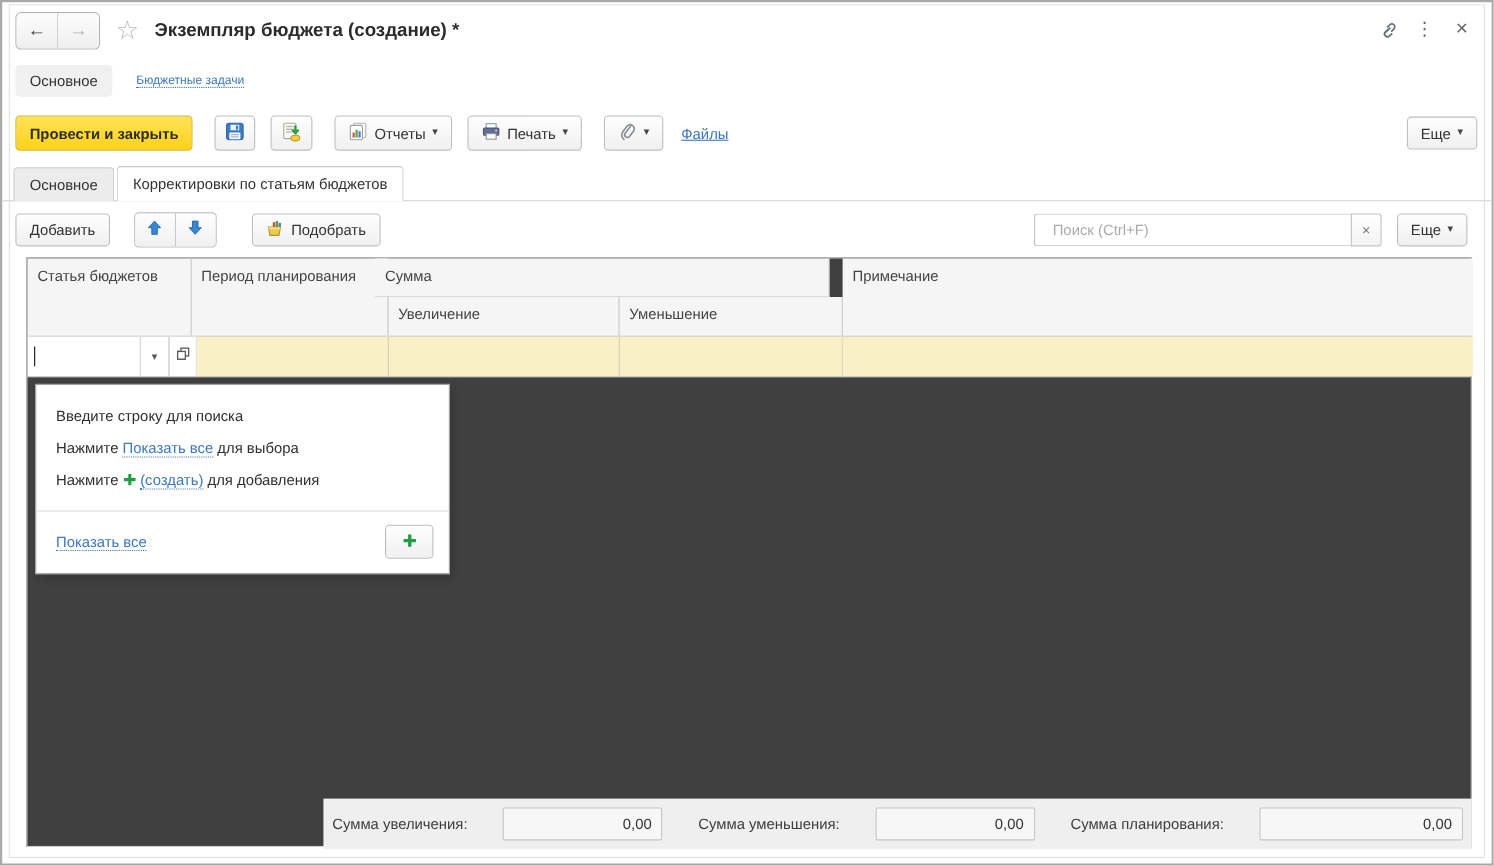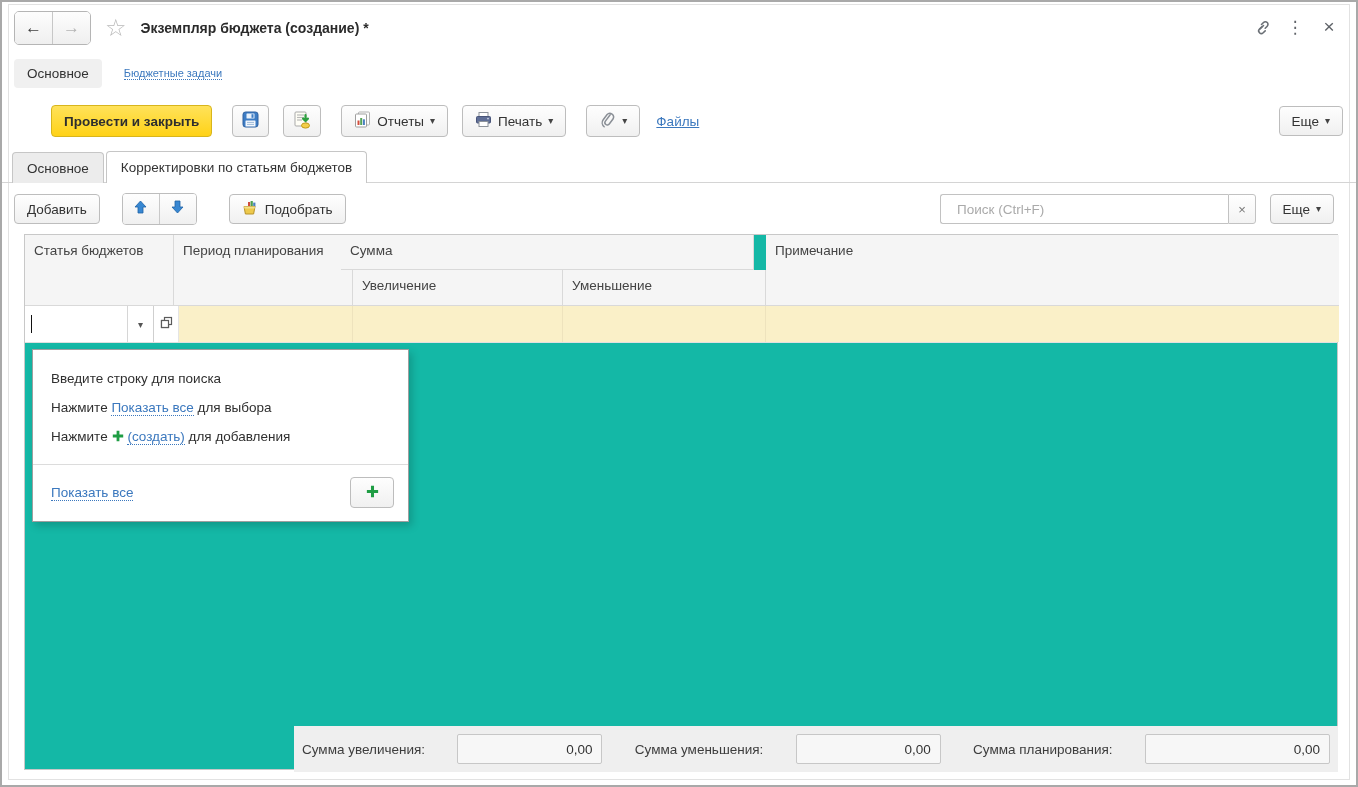--- a/index.html
+++ b/index.html
@@ -8,34 +8,34 @@
           border:2px solid #a9a9a9;background:#fff;overflow:hidden;}
   .frame{position:absolute;left:6px;top:2px;right:6px;bottom:5px;border:1px solid #e2e2e2;pointer-events:none;}
   .abs{position:absolute;}
   .row{display:flex;align-items:center;}
 
   
   .btn{display:inline-flex;align-items:center;justify-content:center;gap:6px;
        background:linear-gradient(#fefefe,#f0f0f0);border:1px solid #bdbdbd;border-radius:4px;
        height:32px;padding:0 12px;font-size:13.5px;color:#333;cursor:pointer;box-sizing:border-box;white-space:nowrap;}
   .btn .caret{font-size:10px;color:#444;line-height:1;}
-  .btn-primary{background:linear-gradient(#ffe25a,#ffd217);border-color:#d8b51c;font-weight:bold;color:#2e2e2e;margin-left:37px;}
+  .btn-primary{background:linear-gradient(#ffe25a,#ffd217);border-color:#d8b51c;font-weight:bold;color:#2e2e2e;}
   .iconbtn{padding:0 9px;}
   .link{color:#3b78be;text-decoration:none;cursor:pointer;}
   .link.solid{text-decoration:underline;}
   .link.dotted{border-bottom:1px dotted #3b78be;}
 
   
   .navgroup{display:inline-flex;border:1px solid #b5b5b5;border-radius:5px;overflow:hidden;height:32px;}
   .navgroup .nbtn{width:37px;display:flex;align-items:center;justify-content:center;
         background:linear-gradient(#fdfdfd,#efefef);font-size:17px;cursor:pointer;}
   .navgroup .nbtn:first-child{border-right:1px solid #c7c7c7;color:#3d3d3d;}
   .navgroup .nbtn:last-child{color:#b4b4b4;}
   .star{font-size:24px;color:#b9b9b9;line-height:1;cursor:pointer;}
-  .title{font-size:14px;font-weight:bold;color:#2b2b2b;white-space:nowrap;}
+  .title{font-size:17px;font-weight:bold;color:#2b2b2b;white-space:nowrap;}
   .winicon{color:#5f6368;cursor:pointer;display:flex;align-items:center;justify-content:center;width:26px;height:26px;}
 
   
   .chip{background:#f0f0f0;border-radius:4px;padding:7px 13px;font-size:13.5px;color:#333;}
 
   
   .tabstrip{position:absolute;left:0;right:0;top:149px;height:32px;}
   .tabstrip .baseline{position:absolute;left:0;right:0;bottom:0;height:1px;background:#d4d4d4;}
   .tab{position:relative;display:inline-flex;align-items:center;height:31px;padding:0 14px;margin-right:2px;
        font-size:13.5px;border:1px solid #c6c6c6;border-bottom:none;border-radius:4px 4px 0 0;
@@ -48,21 +48,21 @@
         background:linear-gradient(#fefefe,#f0f0f0);cursor:pointer;}
   .pairgroup .pbtn:first-child{border-right:1px solid #c9c9c9;}
   .searchwrap{display:inline-flex;height:30px;box-sizing:border-box;}
   .searchwrap input{width:288px;height:30px;border:1px solid #c2c2c2;border-right:none;border-radius:3px 0 0 3px;
         padding:0 16px;font-size:13.5px;font-family:inherit;color:#333;box-sizing:border-box;outline:none;}
   .searchwrap input::placeholder{color:#aaa;}
   .searchwrap .clear{width:28px;height:30px;border:1px solid #c2c2c2;background:linear-gradient(#fff,#f3f3f3);
         border-radius:0 3px 3px 0;display:flex;align-items:center;justify-content:center;color:#777;font-size:13px;cursor:pointer;box-sizing:border-box;}
 
   
-  .grid{position:absolute;left:22px;top:232px;width:1314px;height:536px;border:1px solid #c8c8c8;background:#14b8a6;box-sizing:border-box;}
+  .grid{position:absolute;left:22px;top:232px;width:1314px;height:536px;border:1px solid #c8c8c8;background:#404040;box-sizing:border-box;}
   .hcell{position:absolute;background:#f5f5f5;border-right:1px solid #d9d9d9;border-bottom:1px solid #d9d9d9;
          box-sizing:border-box;font-size:13.5px;color:#444;padding:8px 8px 0 9px;}
   .editrow{position:absolute;left:0;top:71px;width:100%;height:37px;border-bottom:1px solid #e0e0e0;box-sizing:border-box;}
   .combo{position:absolute;left:0;top:0;width:129px;height:36px;background:#fff;border-right:1px solid #cfcfcf;box-sizing:border-box;}
   .combo .caretzone{position:absolute;right:0;top:0;width:25px;height:36px;border-left:1px solid #d6d6d6;
         display:flex;align-items:center;justify-content:center;color:#555;font-size:10px;cursor:pointer;}
   .cursorline{position:absolute;left:6px;top:9px;width:1px;height:18px;background:#111;}
   .openbtn{position:absolute;left:129px;top:0;width:25px;height:36px;background:#fff;border-right:1px solid #e4e4e4;
         display:flex;align-items:center;justify-content:center;cursor:pointer;box-sizing:border-box;}
   .ycell{position:absolute;top:0;height:36px;background:#faf0c8;border-right:1px solid #eee3bd;box-sizing:border-box;}

